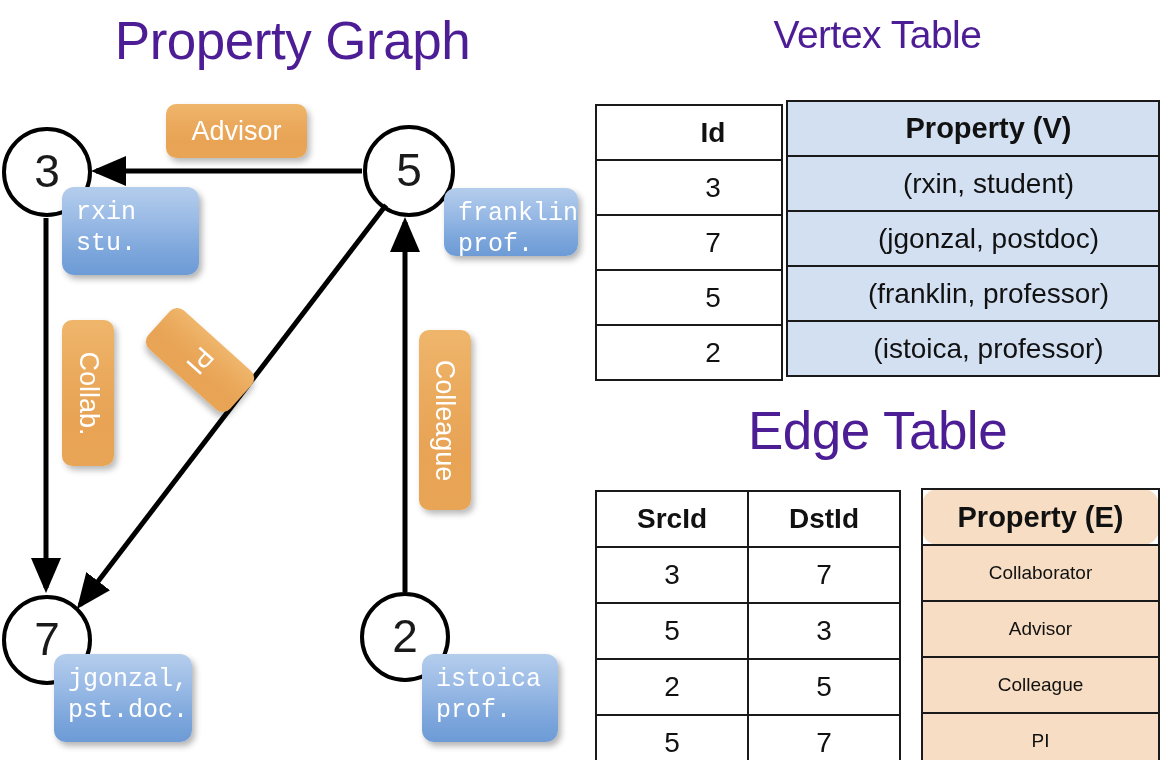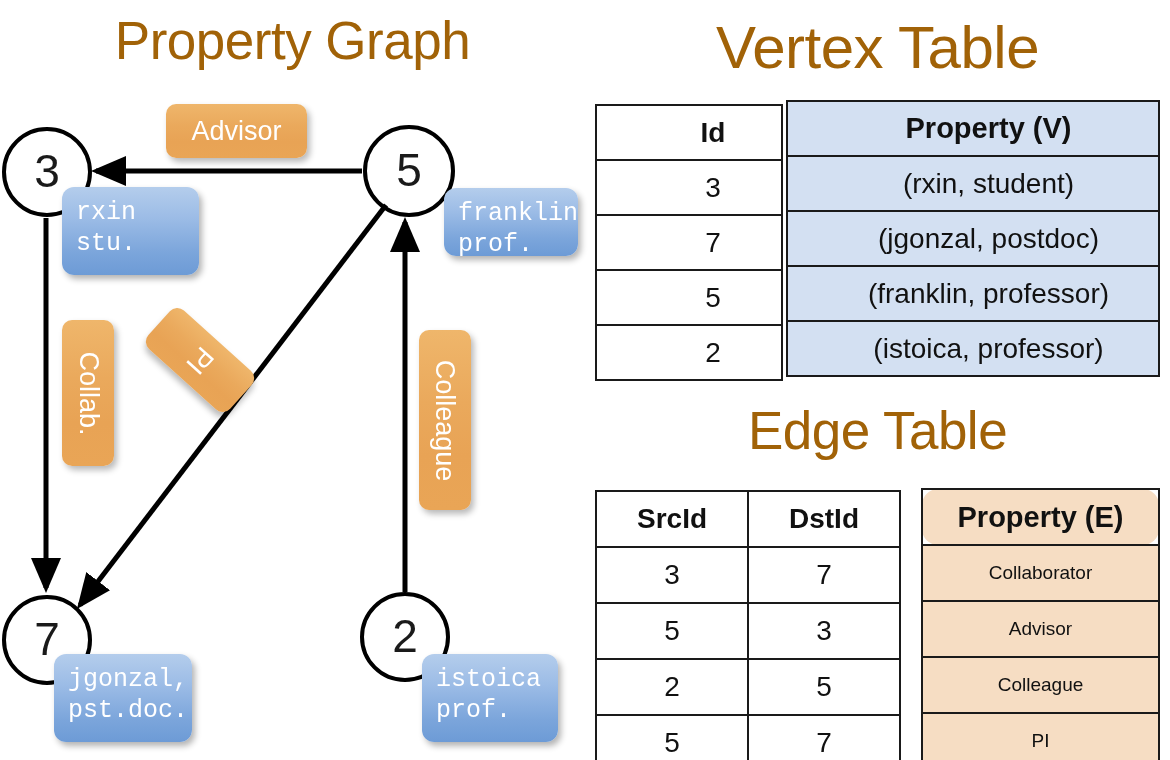--- a/index.html
+++ b/index.html
@@ -7,27 +7,27 @@
        font-family:"Liberation Sans","DejaVu Sans",sans-serif;
        -webkit-font-smoothing:antialiased;}
 
   .page{position:relative;width:1170px;height:760px;background:#fff;}
 
   
   .title{
     position:absolute;
     font-family:"Liberation Sans","DejaVu Sans",sans-serif;
     font-weight:300;
-    color:#a16207;
+    color:#4c1d95;
     letter-spacing:-0.5px;
     white-space:nowrap;
     text-align:center;
   }
   #title-property-graph{left:0;top:10px;width:585px;font-size:53px;line-height:62px;}
-  #title-vertex-table{left:585px;top:17px;width:585px;font-size:60px;line-height:62px;}
+  #title-vertex-table{left:585px;top:4px;width:585px;font-size:39px;line-height:62px;}
   #title-edge-table{left:585px;top:400px;width:585px;font-size:53px;line-height:62px;}
 
   
   #graph-svg{position:absolute;left:0;top:0;width:585px;height:760px;}
 
   
   .node-circle{
     position:absolute;
     border:4px solid #000;
     border-radius:50%;

